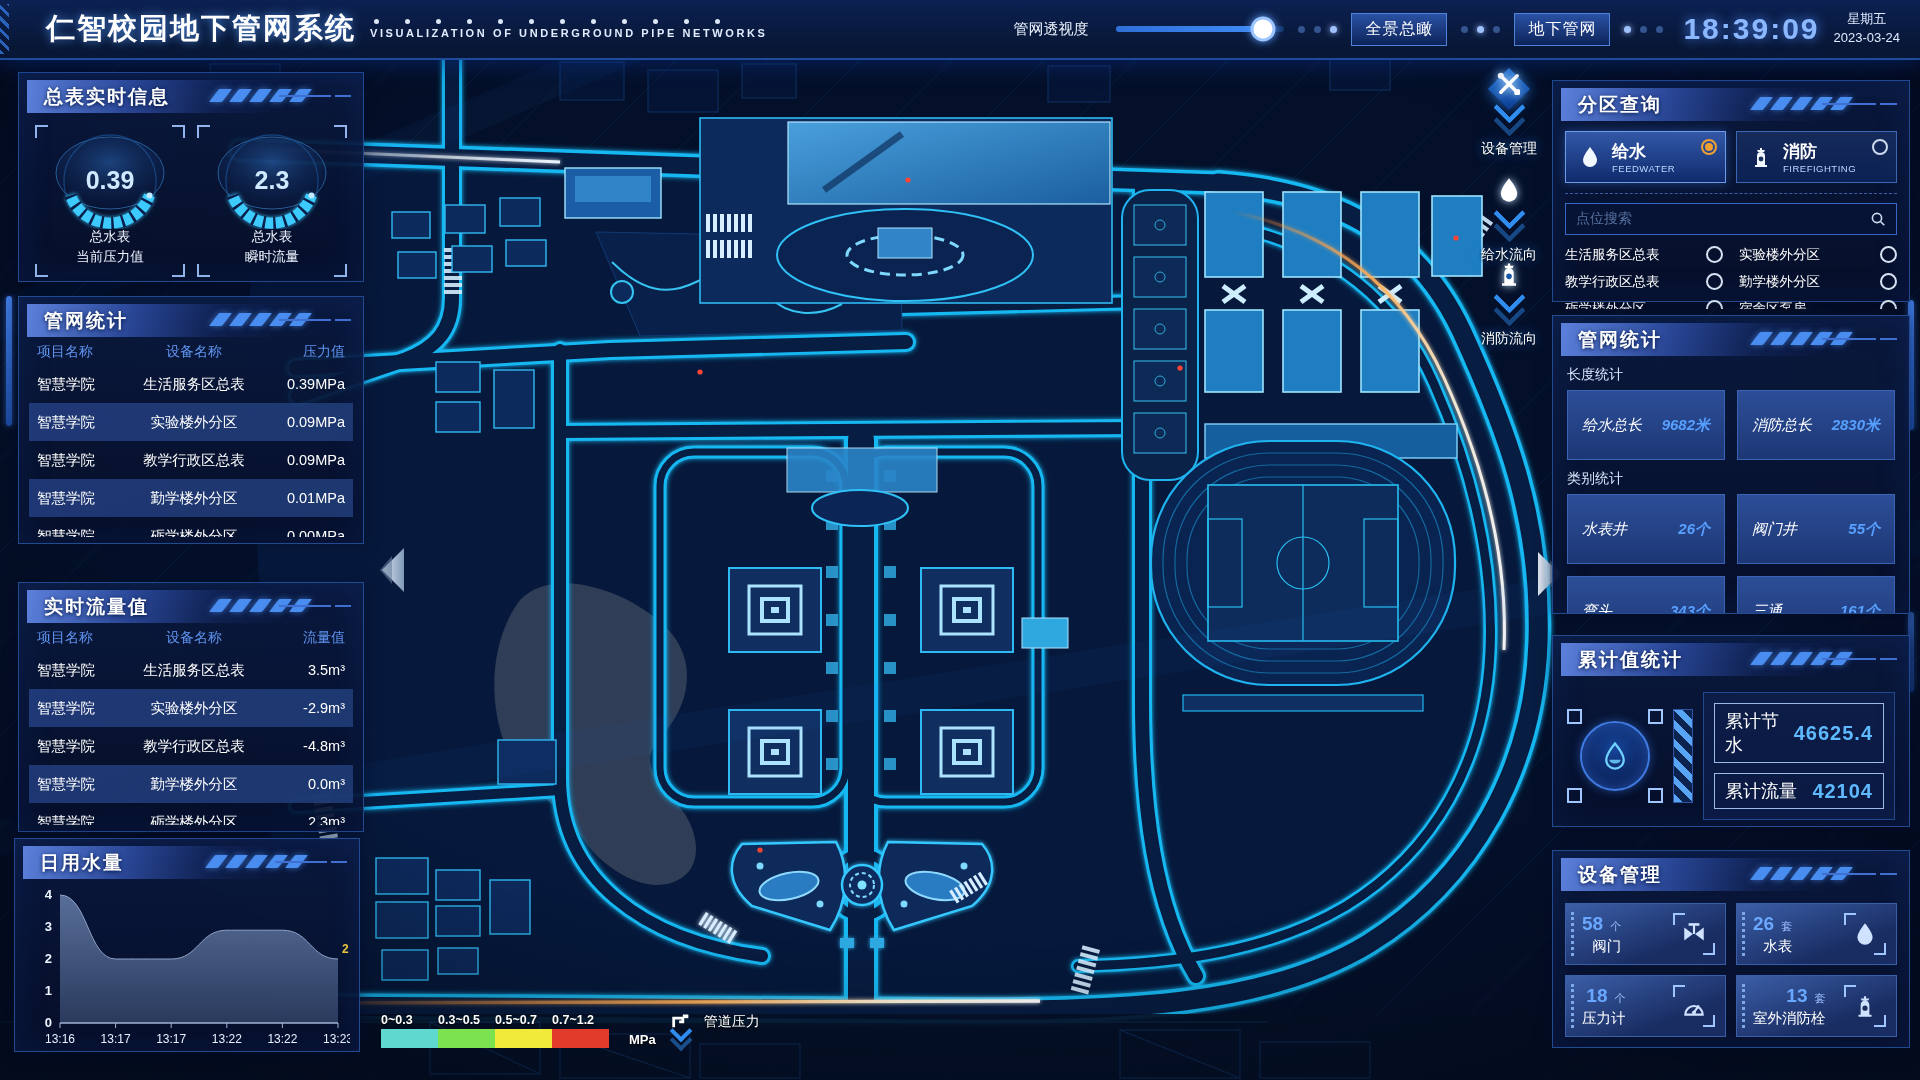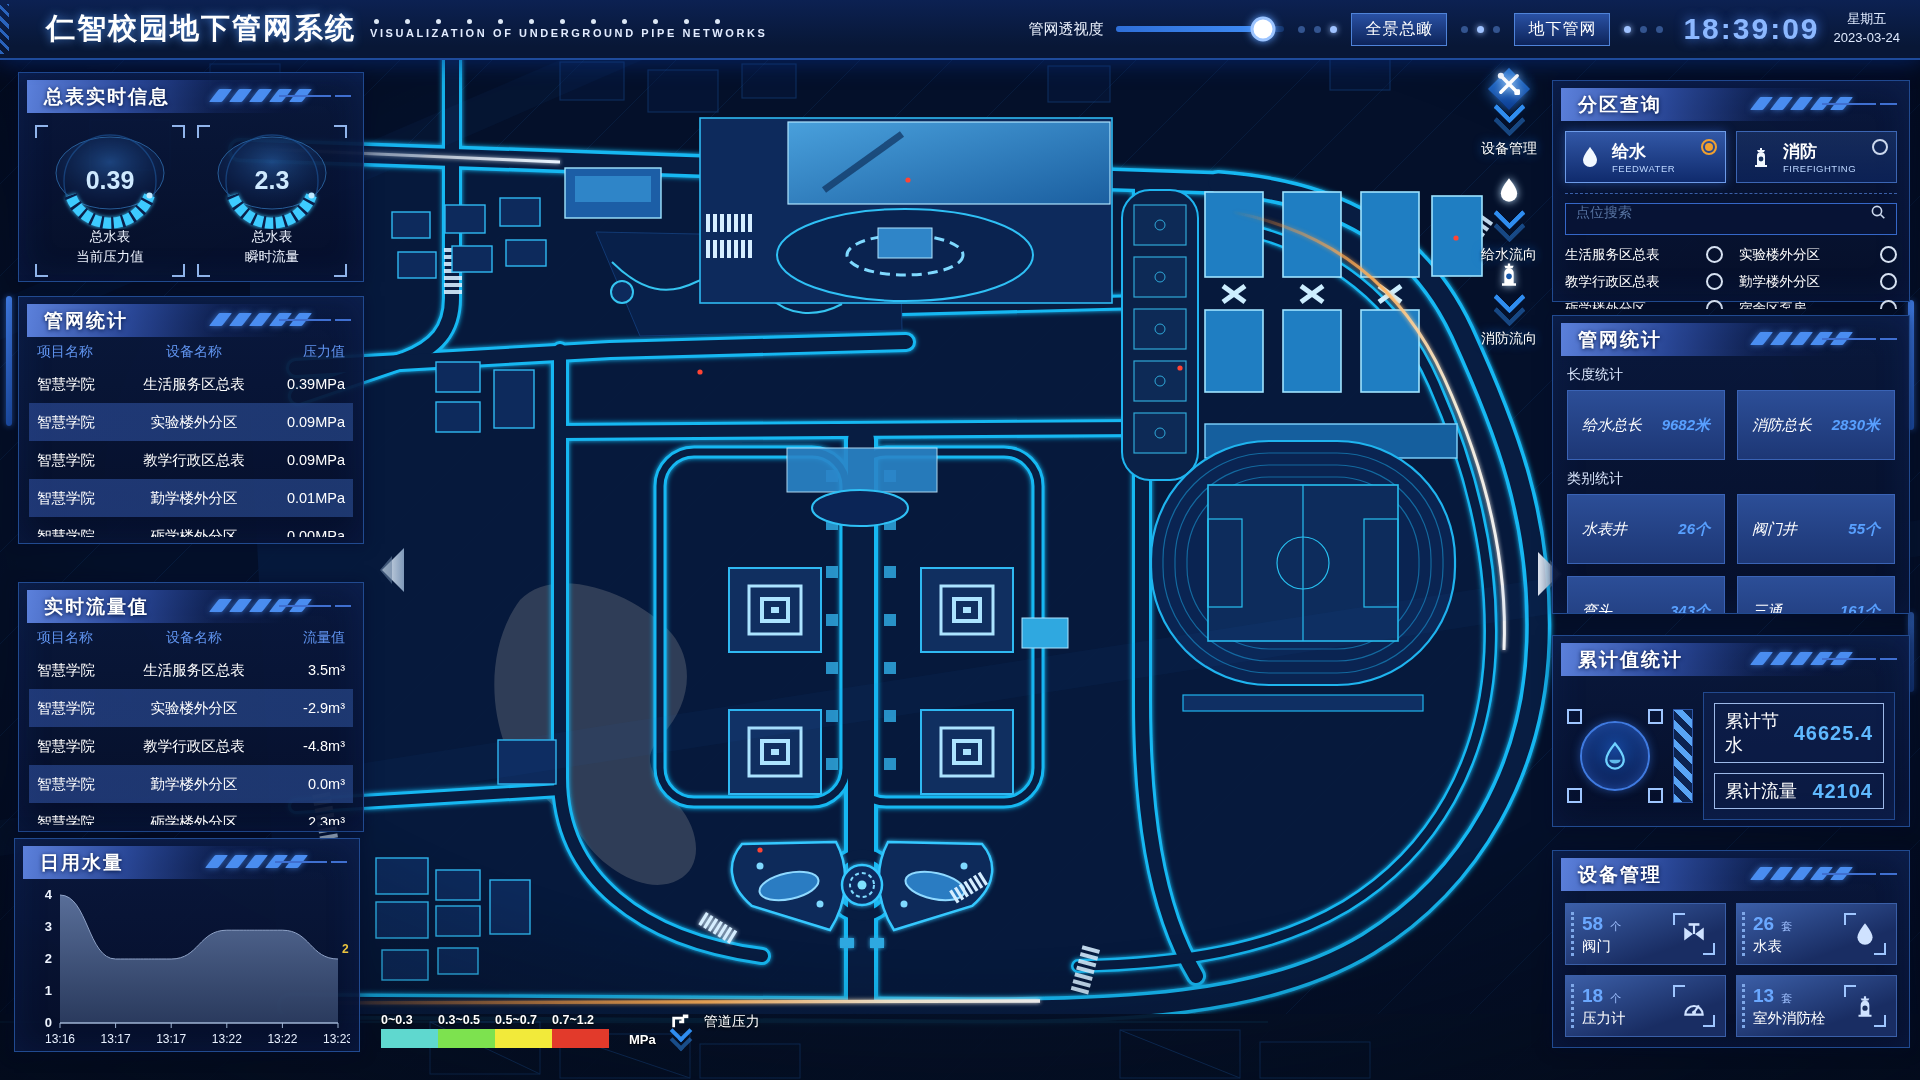--- a/index.html
+++ b/index.html
@@ -12,21 +12,21 @@
        background:linear-gradient(180deg,#0c2152,#081736 80%);border-bottom:2px solid #1e4b9b;
        box-shadow:0 3px 22px rgba(10,50,140,.55);}
   .hdr::before{content:"";position:absolute;left:0;top:4px;bottom:4px;width:9px;
        background:repeating-linear-gradient(45deg,#2f6fd0 0 3px,transparent 3px 8px);opacity:.85;}
   .title-cn{font-size:29px;font-weight:bold;letter-spacing:2px;margin-left:46px;text-shadow:0 0 10px rgba(90,160,255,.8);}
   .title-side{display:flex;flex-direction:column;margin-left:14px;gap:3px;}
   .tdots{display:flex;gap:26px;padding-left:4px;}
   .tdots i{width:5px;height:5px;border-radius:50%;background:#e8f2ff;opacity:.95;}
   .title-en{font-size:11px;letter-spacing:2.6px;color:#e2ecff;font-weight:bold;}
   .hdr-right{margin-left:auto;display:flex;align-items:center;gap:14px;margin-right:14px;}
-  .slider-wrap{display:flex;align-items:center;gap:13px;}
+  .slider-wrap{display:flex;align-items:center;gap:28px;}
   .slider-label{font-size:15px;color:#eef4ff;}
   .slider{position:relative;width:168px;height:6px;background:#14356e;border-radius:3px;}
   .slider-fill{position:absolute;left:0;top:0;bottom:0;background:linear-gradient(90deg,#2f6fd8,#3f8cf5);border-radius:3px;}
   .slider-thumb{position:absolute;top:50%;width:19px;height:19px;border-radius:50%;background:#fff;
        border:3px solid #9cc4ff;box-shadow:0 0 8px #5fa0ff;transform:translate(-50%,-50%);}
   .dotg{display:flex;gap:9px;align-items:center;}
   .dotg i{width:7px;height:7px;border-radius:50%;background:#33548f;}
   .dotg i.on{background:#9fc2ff;box-shadow:0 0 6px #9fc2ff;}
   .hbtn{font-size:16px;color:#fff;padding:5px 13px;border:1px solid #4f83d8;cursor:pointer;
        background:linear-gradient(180deg,rgba(47,90,180,.85),rgba(14,38,96,.85));letter-spacing:1px;}
@@ -73,21 +73,21 @@
   .ztabs{display:flex;gap:10px;margin:10px 12px 0;}
   .ztab{flex:1;height:50px;position:relative;display:flex;align-items:center;gap:10px;padding:0 8px 0 12px;cursor:pointer;
       border:1px solid #3c66b4;background:linear-gradient(180deg,rgba(46,84,156,.35),rgba(12,34,88,.9));}
   .ztab.active{border-color:#6d9bе8;border-color:#6d9be8;background:linear-gradient(180deg,rgba(64,110,205,.75),rgba(16,44,112,.95));box-shadow:0 0 10px rgba(60,120,230,.45);}
   .ztab .cn{font-size:17px;font-weight:bold;}
   .ztab .en{font-size:9.5px;color:#bcd6ff;letter-spacing:.5px;}
   .zradio{position:absolute;top:7px;right:8px;width:12px;height:12px;border:2px solid #cdd9ee;border-radius:50%;}
   .ztab.active .zradio{border-color:#f0a030;}
   .ztab.active .zradio::after{content:"";position:absolute;inset:2px;border-radius:50%;background:#f0a030;}
   .zdivider{border-top:1px dashed #3a5fa8;margin:10px 12px 0;}
-  .zsearch{display:flex;margin:9px 12px 0;height:30px;border:1px solid #3567c8;
+  .zsearch{display:flex;align-items:center;margin:9px 12px 0;height:30px;border:1px solid #3567c8;
       background:rgba(8,20,55,.8);padding:0 10px;color:#55719f;font-size:14px;}
   .zsearch svg{margin-left:auto;}
   .zlist{display:grid;grid-template-columns:1fr 1fr;column-gap:16px;margin:6px 12px 0;height:68px;overflow:hidden;}
   .zitem{display:flex;align-items:center;justify-content:space-between;height:27px;font-size:13.5px;cursor:pointer;}
   .zring{width:13px;height:13px;border:2px solid #d7e2f2;border-radius:50%;flex:none;}
 
   #p-network{left:1552px;top:315px;width:356px;height:297px;overflow:hidden;}
   .seclabel{font-size:14px;color:#dce8ff;margin:10px 14px 6px;}
   .chips{display:grid;grid-template-columns:1fr 1fr;gap:12px;margin:0 14px;}
   .chip{height:36px;display:flex;align-items:center;justify-content:space-between;padding:16px 14px;font-size:15px;
@@ -102,21 +102,21 @@
   .tcircle{width:66px;height:66px;border-radius:50%;border:2px solid #3f7ae0;display:flex;align-items:center;justify-content:center;
       background:radial-gradient(circle at 50% 38%,#16459a,#0a1e52 70%);box-shadow:0 0 16px rgba(60,130,255,.5) inset,0 0 10px rgba(60,130,255,.45);}
   .stripes{width:18px;height:92px;background:repeating-linear-gradient(45deg,#59a5f5 0 6px,#0c2350 6px 13px);border:1px solid #2c55a5;}
   .tvals{flex:1;display:flex;flex-direction:column;gap:10px;background:rgba(18,40,96,.45);padding:10px;border:1px solid #22498f;}
   .tval{display:flex;align-items:center;justify-content:space-between;border:1.5px solid #9db9e8;padding:5px 10px;font-size:18px;}
   .tval b{color:#5fb9ff;font-size:20px;letter-spacing:1px;}
 
   #p-device{left:1552px;top:850px;width:356px;height:196px;}
   .dgrid{display:grid;grid-template-columns:1fr 1fr;gap:10px;margin:12px 12px 0;}
   .dcard{position:relative;height:60px;display:flex;align-items:center;padding-left:16px;
-      background:linear-gradient(160deg,#55719f33,#3c5fa8 0%,#192d63 70%);border:1px solid #3a5fa8;}
+      background:linear-gradient(160deg,#55719f33,#3c5fa8 0%,#192d63 70%);border:1px solid #3a5fa8;text-align:right;}
   .dcard::before{content:"";position:absolute;left:5px;top:8px;bottom:8px;border-left:3px dotted #7fa8e8;}
   .dmeta{display:flex;flex-direction:column;gap:2px;}
   .dcount{font-size:19px;font-weight:bold;color:#6aa8ff;}
   .dcount small{font-size:11px;color:#9fc0ff;font-weight:normal;margin-left:7px;}
   .dlabel{font-size:14.5px;color:#fff;}
   .dico{position:relative;width:42px;height:42px;margin-left:auto;margin-right:10px;display:flex;align-items:center;justify-content:center;}
   .dico::before{content:"";position:absolute;left:0;top:0;width:10px;height:10px;border-left:2px solid #9fc6ff;border-top:2px solid #9fc6ff;}
   .dico::after{content:"";position:absolute;right:0;bottom:0;width:10px;height:10px;border-right:2px solid #9fc6ff;border-bottom:2px solid #9fc6ff;}
 
   

